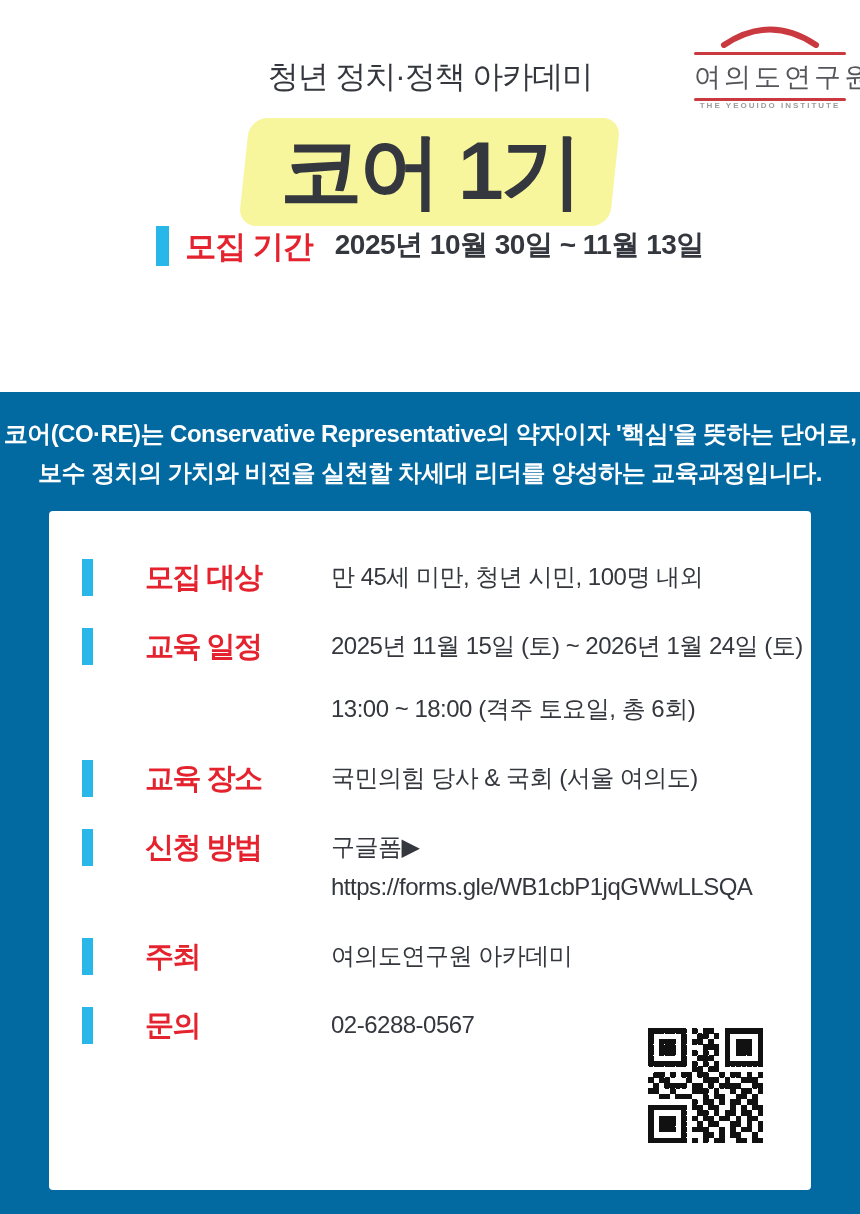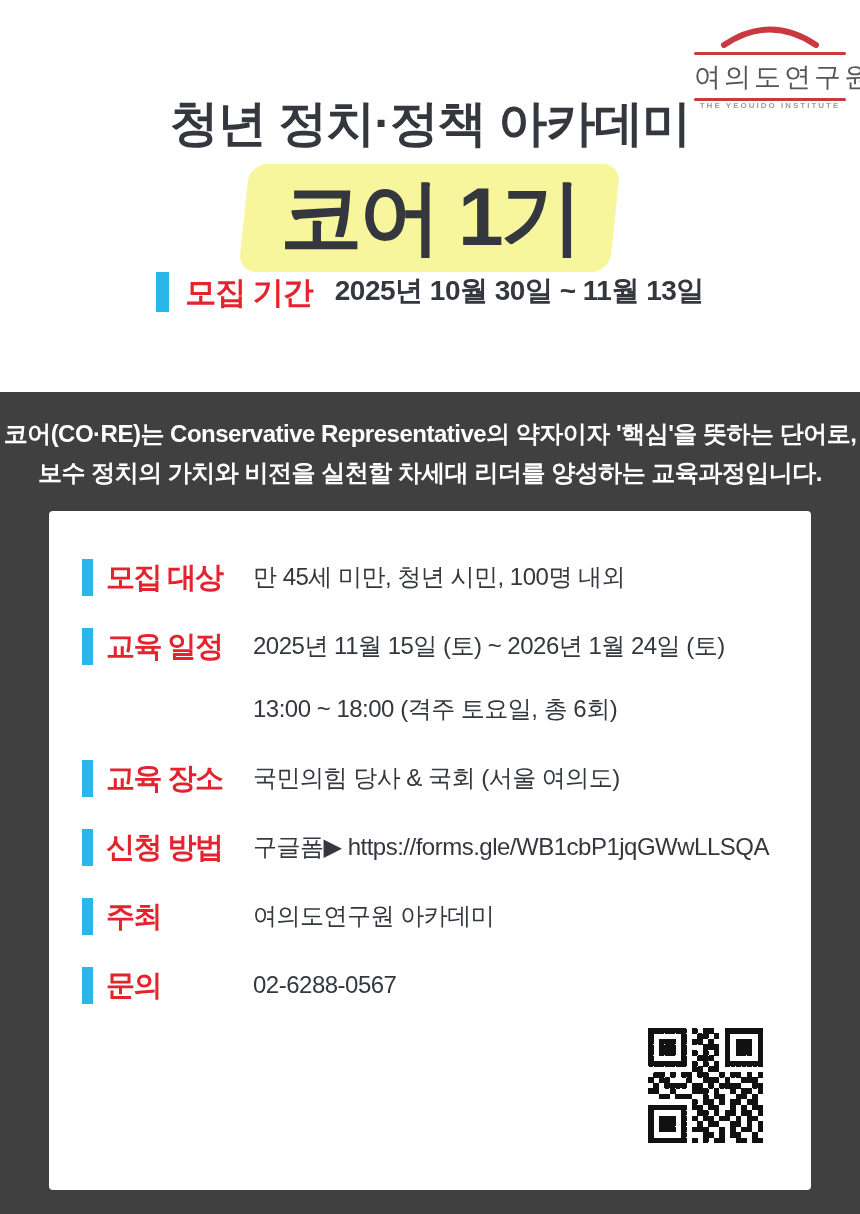--- a/index.html
+++ b/index.html
@@ -8,41 +8,41 @@
     background:#ffffff;color:#34373d;
     font-family:"Liberation Sans","DejaVu Sans",sans-serif;
   }
   
   .logo{position:absolute;top:24px;right:14px;width:152px;text-align:center;}
   .logo .arc{display:block;margin:0 auto 4px;}
   .logo .rule{height:3px;background:#c9393f;border-radius:2px;}
   .logo .kor{font-size:27px;color:#55555a;letter-spacing:3px;padding:4px 0 3px;font-weight:500;white-space:nowrap;}
   .logo .eng{font-size:8px;color:#9b9b9b;letter-spacing:2px;font-weight:700;white-space:nowrap;}
   
-  .subtitle{padding-top:98px;text-align:center;font-size:49px;line-height:50px;
-    font-weight:700;letter-spacing:-1px;color:#34373d;}
+  .subtitle{padding-top:52px;text-align:center;font-size:31px;line-height:50px;
+    font-weight:400;letter-spacing:-1px;color:#34373d;}
   .headline{margin-top:16px;display:flex;justify-content:center;align-items:flex-end;gap:24px;}
   .hl-box{position:relative;padding:12px 36px 14px;}
   .hl-box .bg{position:absolute;top:0;left:0;right:0;bottom:0;background:#f8f69d;
     border-radius:18px;transform:skewX(-6deg);}
   .hl-box .txt{position:relative;font-size:82px;line-height:1;font-weight:900;letter-spacing:-3px;color:#34373d;}
   .hl-suffix{font-size:82px;line-height:1;font-weight:900;letter-spacing:-3px;color:#34373d;}
   
   .period{display:flex;justify-content:center;align-items:flex-start;}
   .period .bar{width:13px;height:40px;background:#29b6e8;margin-right:16px;}
   .period .plabel{font-size:31px;font-weight:800;color:#e4232e;letter-spacing:-1px;}
   .period .pvalue{font-size:28px;font-weight:800;color:#34373d;letter-spacing:-0.5px;margin-left:22px;}
   
-  .red-section{position:absolute;left:0;right:0;top:392px;bottom:0;background:#404040;}
+  .red-section{position:absolute;left:0;right:0;top:392px;bottom:0;background:#0369a1;}
   .banner{padding-top:22px;text-align:center;color:#ffffff;font-size:24px;
     font-weight:700;line-height:39px;letter-spacing:-0.5px;}
   
   .card{position:relative;margin:19px 49px 0;background:#ffffff;height:679px;
     border-radius:4px;padding:46px 0 0 33px;box-sizing:border-box;}
-  .row{display:flex;align-items:flex-start;margin-bottom:29px;}
+  .row{display:flex;align-items:flex-start;margin-bottom:29px;gap:39px;}
   .row .bar{width:11px;height:37px;background:#29b6e8;flex:none;margin-top:2px;}
   .row .label{width:160px;flex:none;padding-left:13px;box-sizing:border-box;
     font-size:29px;font-weight:800;color:#e4232e;letter-spacing:-1.5px;line-height:40px;white-space:nowrap;}
   .row .value{font-size:24px;font-weight:400;color:#34373d;line-height:40px;letter-spacing:-0.5px;}
   .row .value .line2{margin-top:23px;}
   
   .qr{position:absolute;right:48px;bottom:47px;width:115px;height:115px;}
   .qr svg{width:100%;height:100%;display:block;}
 </style>
 </head>

